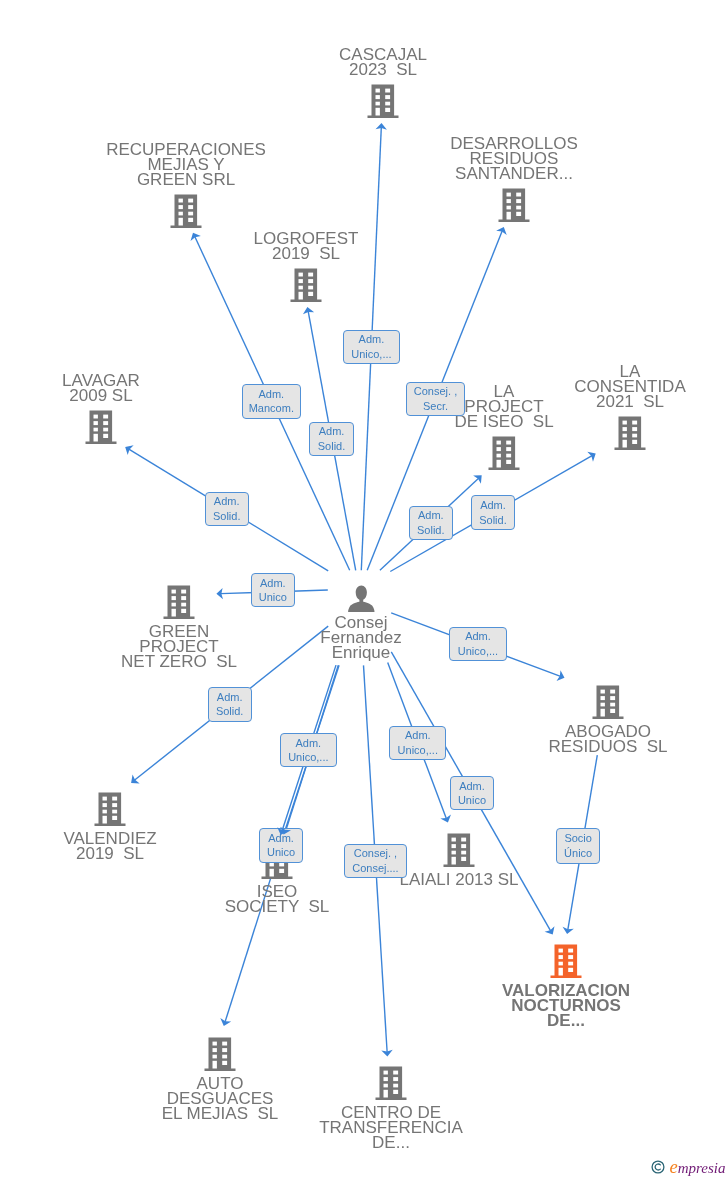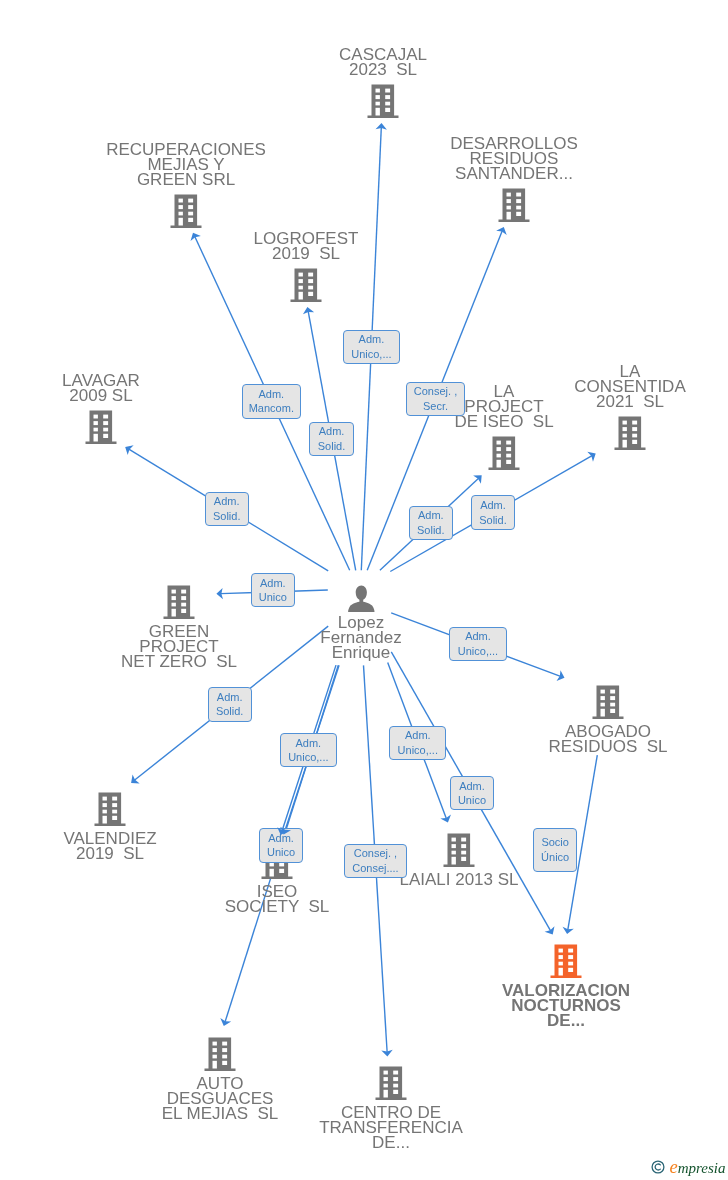--- a/index.html
+++ b/index.html
@@ -13,21 +13,21 @@
               line-height:15.2px;white-space:pre;}
   .node-label.hl{font-weight:bold;}
   .rel-box{position:absolute;border:1.2px solid #5191D7;border-radius:4px;
            background:#e5e5e5;color:#3D7EBF;font-size:11px;line-height:14.5px;
            text-align:center;box-sizing:border-box;white-space:nowrap;
            display:flex;flex-direction:column;align-items:center;justify-content:center;}
   .wm{position:absolute;left:650px;top:1156px;width:78px;height:22px;}
   .wm-c{position:absolute;left:0.5px;top:3.8px;}
   .wm-txt{position:absolute;left:19.5px;top:0px;height:22px;line-height:22px;white-space:nowrap;}
   .wm-e{color:#F5821F;font-size:18.5px;font-style:italic;font-family:"Liberation Serif",serif;}
-  .wm-r{color:#14532d;font-size:15px;font-style:italic;font-family:"Liberation Serif",serif;letter-spacing:0px;}
+  .wm-r{color:#701a75;font-size:15px;font-style:italic;font-family:"Liberation Serif",serif;letter-spacing:0px;}
 </style>
 </head>
 <body>
 
 <div id="stage">
   <svg class="layer" id="edges" viewBox="0 0 728 1180">
    <path class="edge" d="M 328.2 570.8 L 128.79 449.09"></path>
    <path class="edge" d="M 349.7 570.3 L 194.77 236.51"></path>
    <path class="edge" d="M 355.7 570.3 L 308.16 311.13"></path>
    <path class="edge" d="M 361.3 570.3 L 381.31 127.20"></path>
@@ -224,21 +224,21 @@
    <div class="node-label" style="left:304px;top:383.5px"><span>LA</span><br><span>PROJECT</span><br><span>DE ISEO  SL</span></div>
    <div class="node-label" style="left:430px;top:363.5px"><span>LA</span><br><span>CONSENTIDA</span><br><span>2021  SL</span></div>
    <div class="node-label" style="left:-21px;top:623.5px"><span>GREEN</span><br><span>PROJECT</span><br><span>NET ZERO  SL</span></div>
    <div class="node-label" style="left:-90px;top:830.5px"><span>VALENDIEZ</span><br><span>2019  SL</span></div>
    <div class="node-label" style="left:77px;top:883.5px"><span>ISEO</span><br><span>SOCIETY  SL</span></div>
    <div class="node-label" style="left:259px;top:871.5px"><span>LAIALI 2013 SL</span></div>
    <div class="node-label" style="left:408px;top:723.5px"><span>ABOGADO</span><br><span>RESIDUOS  SL</span></div>
    <div class="node-label hl" style="left:366px;top:982.5px"><span>VALORIZACION</span><br><span>NOCTURNOS</span><br><span>DE...</span></div>
    <div class="node-label" style="left:20px;top:1075.5px"><span>AUTO</span><br><span>DESGUACES</span><br><span>EL MEJIAS  SL</span></div>
    <div class="node-label" style="left:191px;top:1104.5px"><span>CENTRO DE</span><br><span>TRANSFERENCIA</span><br><span>DE...</span></div>
-   <div class="node-label" style="left:161px;top:614.5px"><span>Lopez</span><br><span>Fernandez</span><br><span>Enrique</span></div>
+   <div class="node-label" style="left:161px;top:614.5px"><span>Consej</span><br><span>Fernandez</span><br><span>Enrique</span></div>
   </div>
   <div id="boxes">
    <div class="rel-box" style="left:204.55px;top:491.75px;width:44.3px;height:34.2px">
         <span>Adm.</span>
         <span>Solid.</span>
       </div>
    <div class="rel-box" style="left:241.65px;top:384.40px;width:59.4px;height:34.2px">
         <span>Adm.</span>
         <span>Mancom.</span>
       </div>
@@ -287,21 +287,21 @@
         <span>Unico</span>
       </div>
    <div class="rel-box" style="left:389.15px;top:725.50px;width:57.3px;height:34.2px">
         <span>Adm.</span>
         <span>Unico,...</span>
       </div>
    <div class="rel-box" style="left:449.35px;top:626.70px;width:57.3px;height:34.2px">
         <span>Adm.</span>
         <span>Unico,...</span>
       </div>
-   <div class="rel-box" style="left:533px;top:827.50px;width:44.3px;height:44px">
+   <div class="rel-box" style="left:556px;top:827.50px;width:44.3px;height:36px">
         <span>Socio</span>
         <span>Único</span>
       </div>
   </div>
   <svg class="layer" id="arrowheads" viewBox="0 0 728 1180">
    <path class="arrowhead" d="M 125.20 446.90 L 127.69 455.10 L 129.46 449.50 L 133.63 445.37 Z"></path>
    <path class="arrowhead" d="M 193.00 232.70 L 190.52 240.90 L 195.10 237.23 L 200.86 236.11 Z"></path>
    <path class="arrowhead" d="M 307.40 307.00 L 302.95 314.32 L 308.30 311.91 L 314.16 312.27 Z"></path>
    <path class="arrowhead" d="M 381.50 123.00 L 375.52 129.14 L 381.27 127.99 L 386.91 129.65 Z"></path>
    <path class="arrowhead" d="M 503.80 226.90 L 496.14 230.74 L 501.95 231.54 L 506.73 234.95 Z"></path>

